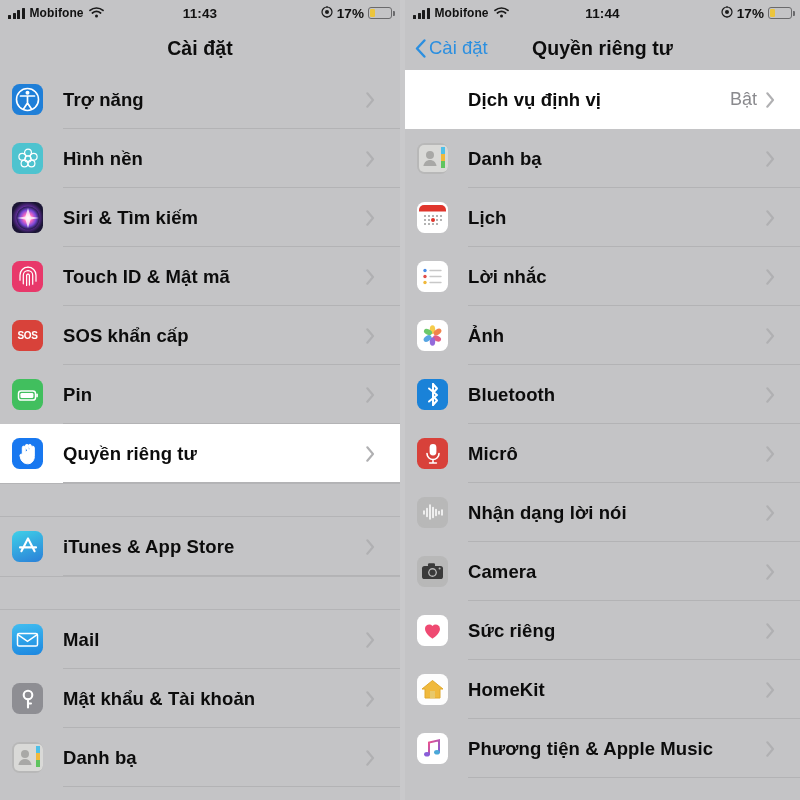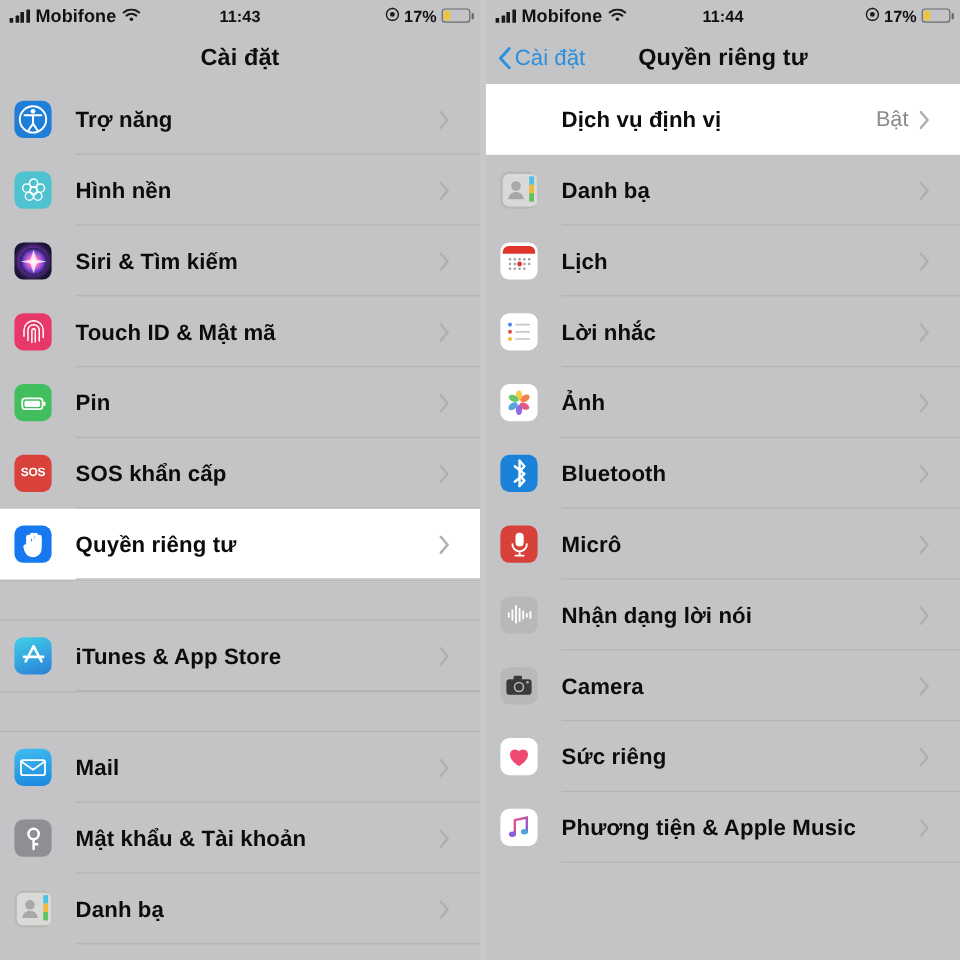--- a/index.html
+++ b/index.html
@@ -22,21 +22,21 @@
     padding: 0 8px; font-size: 13.5px; color: #111; font-weight: 600;
     letter-spacing: .1px;
   }
   .sb-left { display: flex; align-items: center; gap: 5px; flex: 1; }
   .sb-center { flex: 0 0 auto; font-weight: 600; }
   .sb-right { display: flex; align-items: center; gap: 4px; flex: 1; justify-content: flex-end; }
   .bars { display: flex; align-items: flex-end; gap: 1.5px; height: 11px; }
   .bars i { display: block; width: 3px; background: #1a1a1a; border-radius: .5px; }
   .bars i:nth-child(1){height:4px}.bars i:nth-child(2){height:6px}
   .bars i:nth-child(3){height:8.5px}.bars i:nth-child(4){height:11px}
-  .carrier { font-size: 15px; }
+  .carrier { font-size: 12px; }
   .batt {
     width: 24px; height: 11.5px; border: 1.3px solid #6a6a6c;
     border-radius: 3px; position: relative; padding: 1px;
   }
   .batt::after {
     content:""; position:absolute; right:-3.5px; top:3px;
     width:2px;height:5px;background:#6a6a6c;border-radius:0 1px 1px 0;
   }
   .batt b { display:block; height:100%; width:24%; background:#ecc53c; border-radius:1.3px; }
 
@@ -237,40 +237,40 @@
           </div>
           <div class="label">Touch ID &amp; Mật mã</div>
           <div class="right">
             <svg class="chev" viewBox="0 0 9 16">
               <path d="M1.3 1.3L7 8l-5.7 6.7"></path>
             </svg>
           </div>
           <div class="sep"></div>
         </div>
         <div class="row">
+          <div class="ico sos">
+            <span class="sos-txt">SOS</span>
+          </div>
+          <div class="label">SOS khẩn cấp</div>
+          <div class="right">
+            <svg class="chev" viewBox="0 0 9 16">
+              <path d="M1.3 1.3L7 8l-5.7 6.7"></path>
+            </svg>
+          </div>
+          <div class="sep"></div>
+        </div>
+        <div class="row">
           <div class="ico pin">
             <svg width="26" height="26" viewBox="0 0 26 26">
               <rect x="3.5" y="9" width="17" height="9" rx="2.6" fill="none" stroke="#fff" stroke-width="1.5"></rect>
               <rect x="5.4" y="10.9" width="13" height="5.2" rx="1.3" fill="#fff"></rect>
               <rect x="21.2" y="11.6" width="1.7" height="3.8" rx=".8" fill="#fff"></rect>
             </svg>
           </div>
           <div class="label">Pin</div>
-          <div class="right">
-            <svg class="chev" viewBox="0 0 9 16">
-              <path d="M1.3 1.3L7 8l-5.7 6.7"></path>
-            </svg>
-          </div>
-          <div class="sep"></div>
-        </div>
-        <div class="row">
-          <div class="ico sos">
-            <span class="sos-txt">SOS</span>
-          </div>
-          <div class="label">SOS khẩn cấp</div>
           <div class="right">
             <svg class="chev" viewBox="0 0 9 16">
               <path d="M1.3 1.3L7 8l-5.7 6.7"></path>
             </svg>
           </div>
           <div class="sep"></div>
         </div>
         <div class="row hl last">
           <div class="ico priv">
             <svg width="22" height="24" viewBox="0 0 22 24">
@@ -580,20 +580,36 @@
             </svg>
           </div>
           <div class="label">Sức riêng</div>
           <div class="right">
             <svg class="chev" viewBox="0 0 9 16">
               <path d="M1.3 1.3L7 8l-5.7 6.7"></path>
             </svg>
           </div>
           <div class="sep"></div>
         </div>
+        <div class="row">
+          <div class="ico home">
+            <svg width="31" height="31" viewBox="0 0 31 31">
+              <rect x="2" y="2" width="27" height="27" rx="6.5" fill="#fdfdfd"></rect>
+              <path d="M15.5 6.5L26 15h-3v9H8v-9H5z" fill="#f0b93c" stroke="#e0a82c" stroke-width="1"></path>
+              <rect x="13" y="17" width="5" height="7" fill="#e8c86a"></rect>
+            </svg>
+          </div>
+          <div class="label">HomeKit</div>
+          <div class="right">
+            <svg class="chev" viewBox="0 0 9 16">
+              <path d="M1.3 1.3L7 8l-5.7 6.7"></path>
+            </svg>
+          </div>
+          <div class="sep"></div>
+        </div>
         <div class="row last">
           <div class="ico music">
             <svg width="31" height="31" viewBox="0 0 31 31">
               <rect x="2" y="2" width="27" height="27" rx="6.5" fill="#fff"></rect>
               <defs>
                 <linearGradient id="mg" x1="0" y1="0" x2="1" y2="1">
                   <stop offset="0%" stop-color="#f0508a"></stop>
                   <stop offset="100%" stop-color="#7a5ed8"></stop>
                 </linearGradient>
               </defs>

